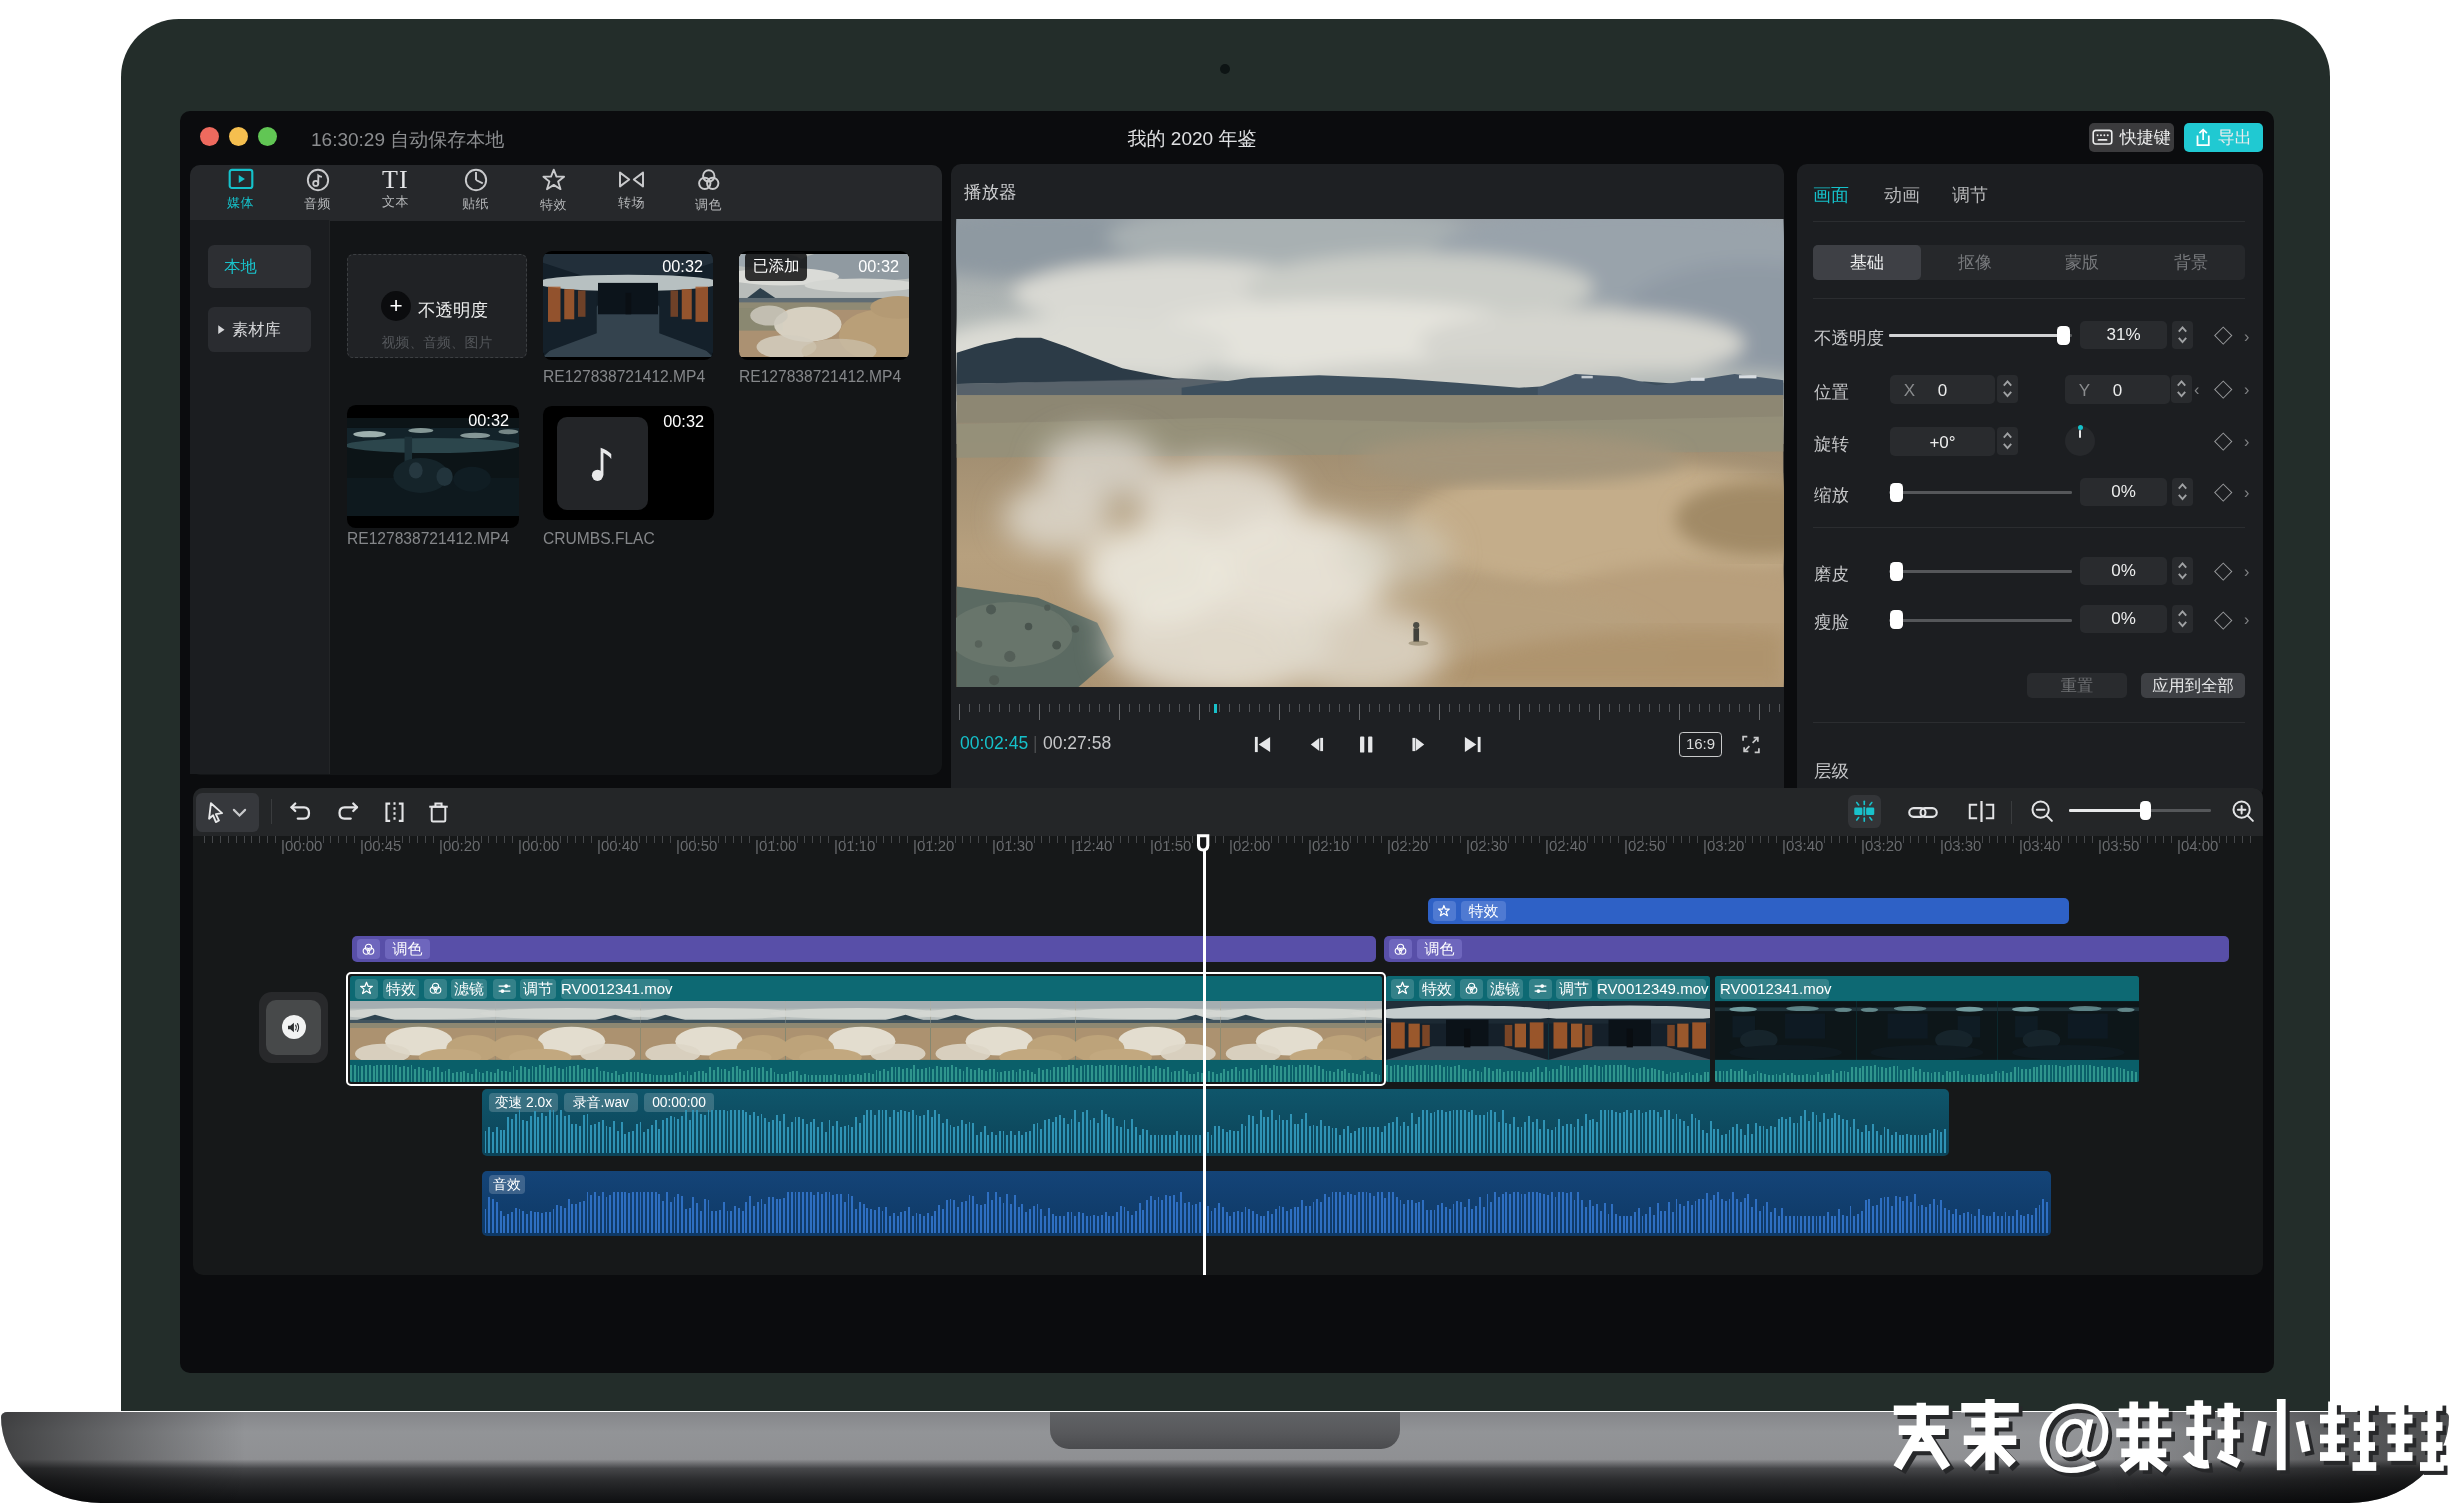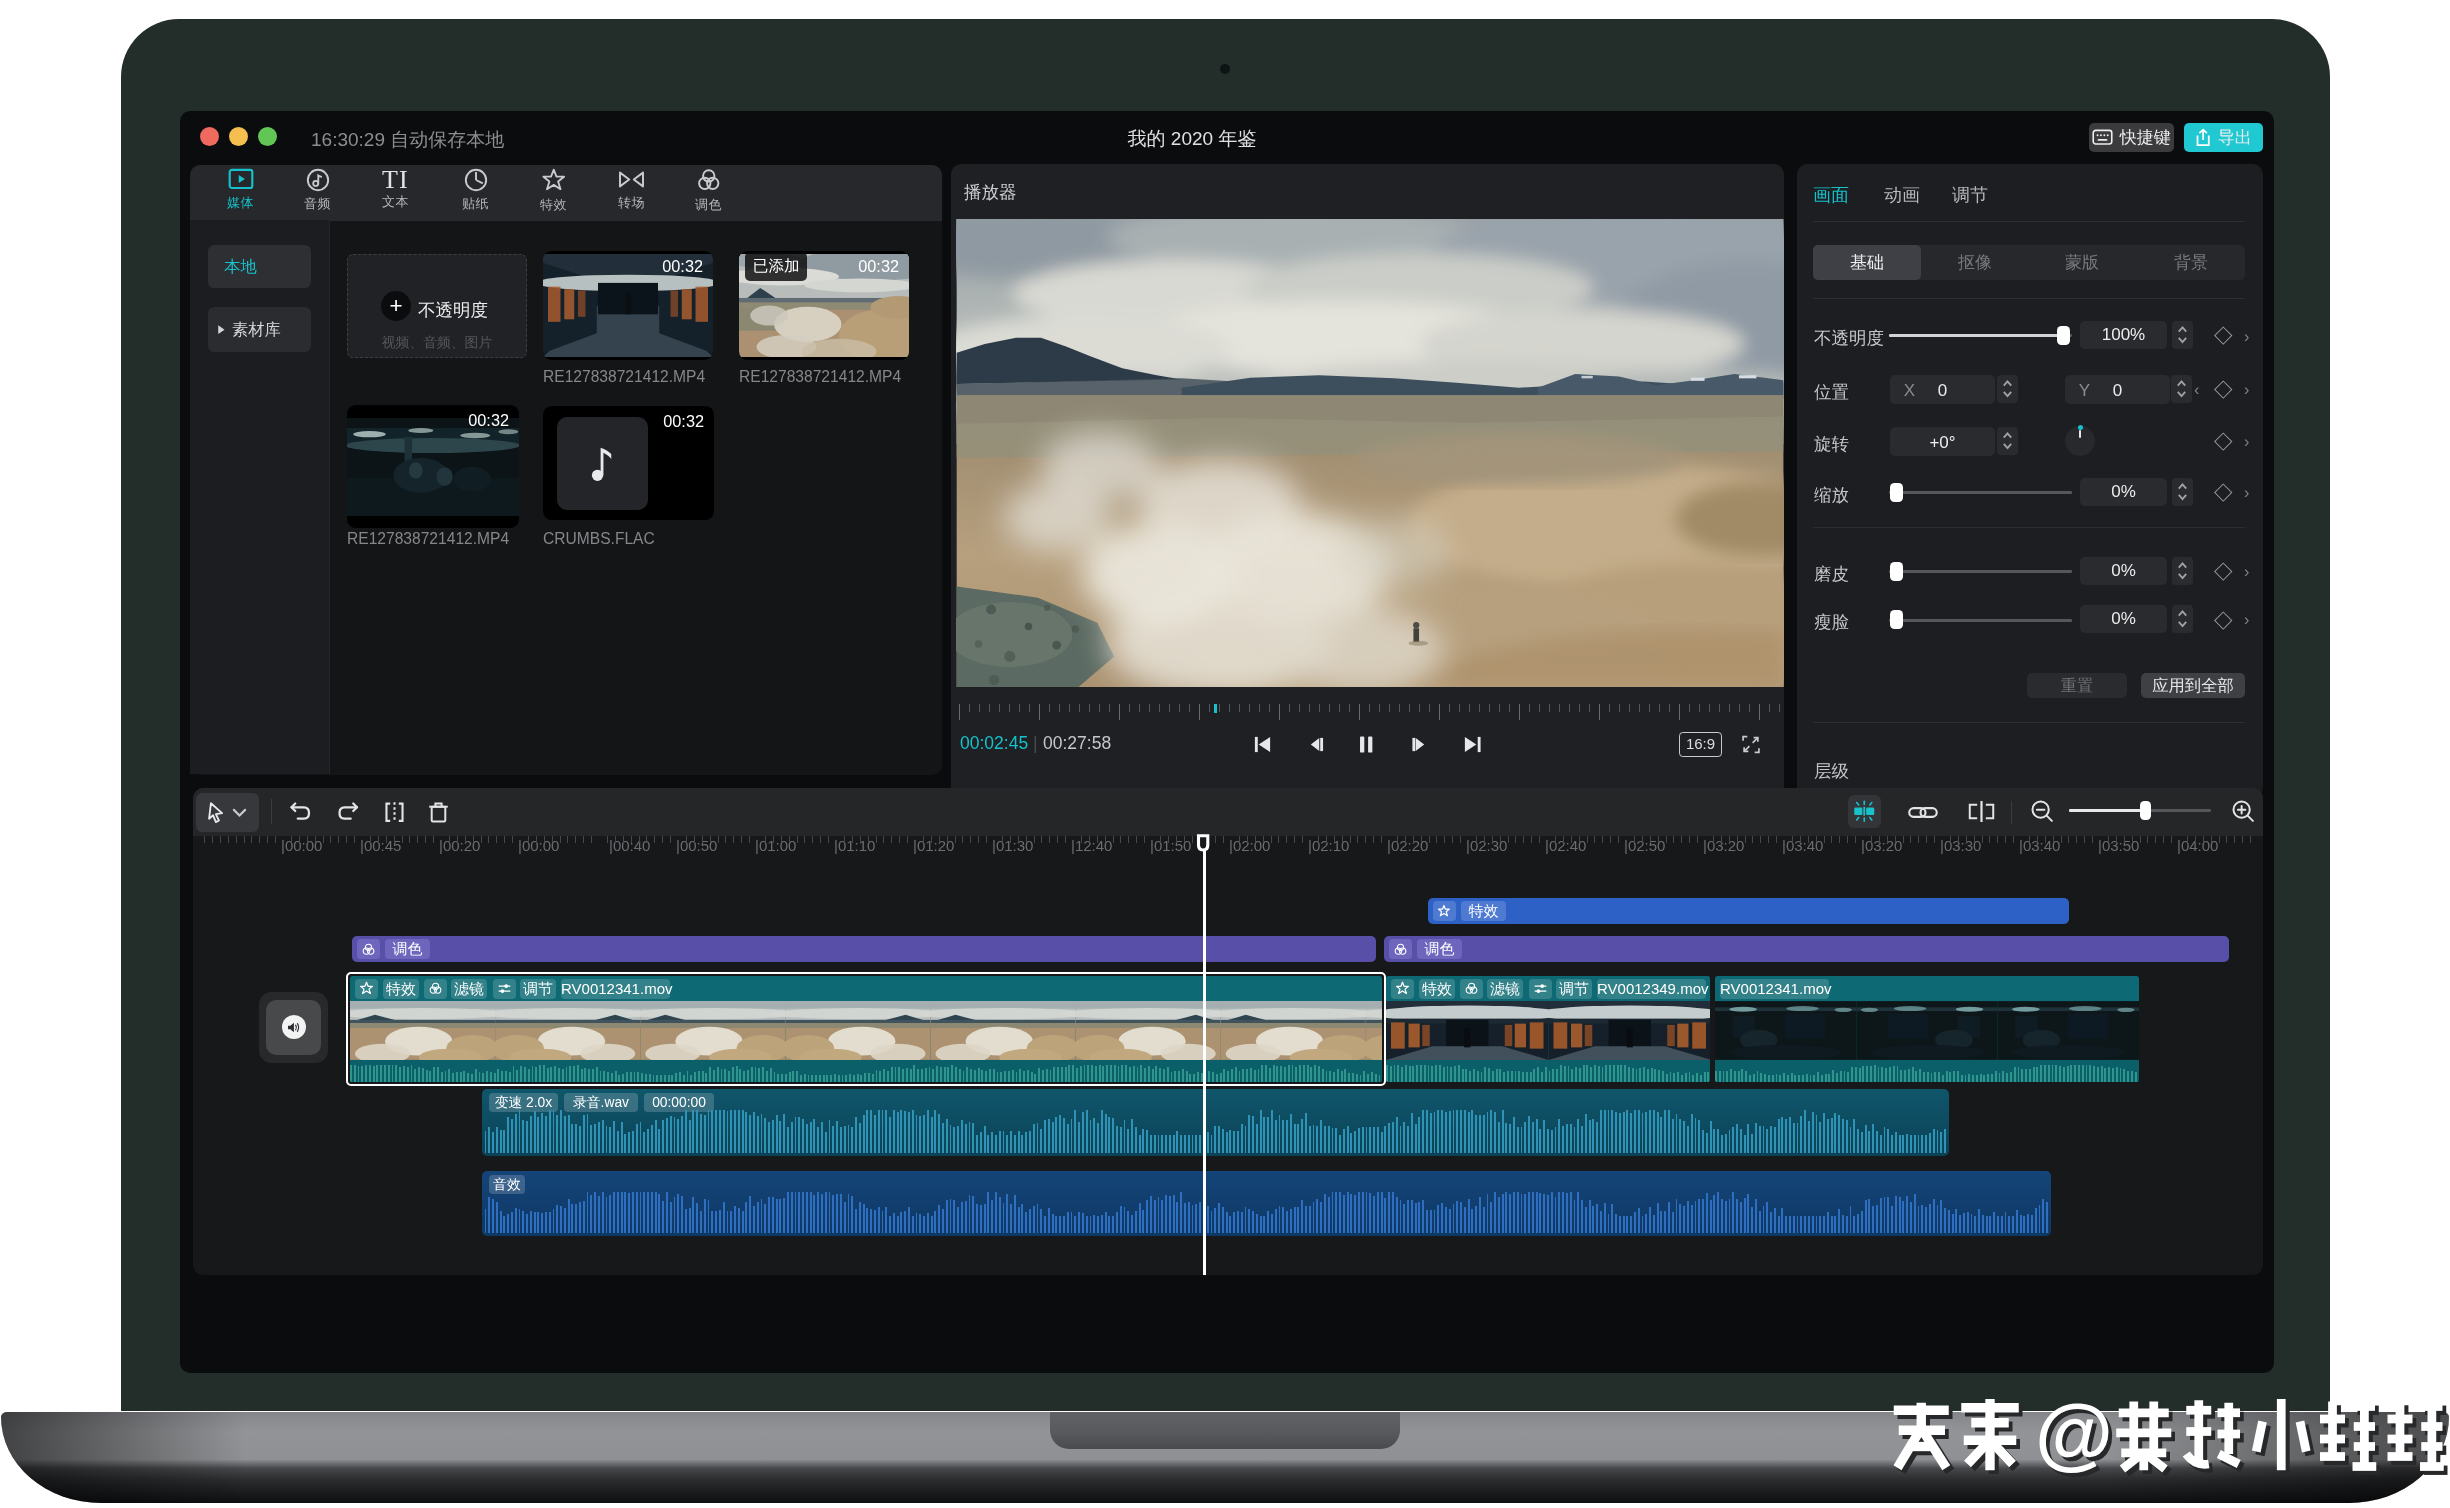--- a/index.html
+++ b/index.html
@@ -444,21 +444,21 @@
   <div class="abs" id="subtabs"></div>
   <div class="stseg" style="left:1813px;background:#3e4045;border-radius:5px;color:#eceded;">基础</div>
   <div class="stseg" style="left:1921px;">抠像</div>
   <div class="stseg" style="left:2028px;">蒙版</div>
   <div class="stseg" style="left:2137px;">背景</div>
   <div class="rsep" style="top:298px"></div>
   <div class="rlabel" style="top:326px">不透明度</div>
   <div class="track" style="left:1889px;top:334px;width:183px"></div>
   <div class="tfill" style="left:1889px;top:334px;width:175px"></div>
   <div class="thumb" style="left:2057px;top:326px"></div>
-  <div class="vbox" style="left:2080px;top:321px">100%</div>
+  <div class="vbox" style="left:2080px;top:321px">31%</div>
   <div class="step" style="left:2172px;top:321px"><svg width="21" height="27.5" viewBox="0 0 34 44">
         <path d="M11 17 L17 10 L23 17" fill="none" stroke="#a0a2a4" stroke-width="3"></path>
         <path d="M11 27 L17 34 L23 27" fill="none" stroke="#a0a2a4" stroke-width="3"></path>
       </svg></div>
   <div class="dia" style="left:2217px;top:329px"></div>
   <div class="chev" style="left:2244px;top:327px">›</div>
   <div class="rlabel" style="top:380px">位置</div>
   <div class="xybox" style="left:1890px;top:375px">
       <span style="position:absolute;left:13.8px;top:5.6px;color:#8a8c8e">X</span>
       <span style="position:absolute;left:0;top:5.6px;width:100%;text-align:center">0</span>
@@ -649,21 +649,21 @@
       <div class="rlbl" style="left: 325px;">|00:00</div>
       <div class="rtick" style="left: 335px;"></div>
       <div class="rtick" style="left: 343px;"></div>
       <div class="rtick" style="left: 351px;"></div>
       <div class="rtick" style="left: 359px;"></div>
       <div class="rtick" style="left: 367px;"></div>
       <div class="rtick" style="left: 374px;"></div>
       <div class="rtick" style="left: 382px;"></div>
       <div class="rtick" style="left: 390px;"></div>
       <div class="rtick" style="left: 398px;"></div>
-      <div class="rlbl" style="left: 416px;">|00:40</div>
+      <div class="rlbl" style="left: 404px;">|00:40</div>
       <div class="rtick" style="left: 414px;"></div>
       <div class="rtick" style="left: 422px;"></div>
       <div class="rtick" style="left: 430px;"></div>
       <div class="rtick" style="left: 438px;"></div>
       <div class="rtick" style="left: 446px;"></div>
       <div class="rtick" style="left: 453px;"></div>
       <div class="rtick" style="left: 461px;"></div>
       <div class="rtick" style="left: 469px;"></div>
       <div class="rtick" style="left: 477px;"></div>
       <div class="rlbl" style="left: 483px;">|00:50</div>

